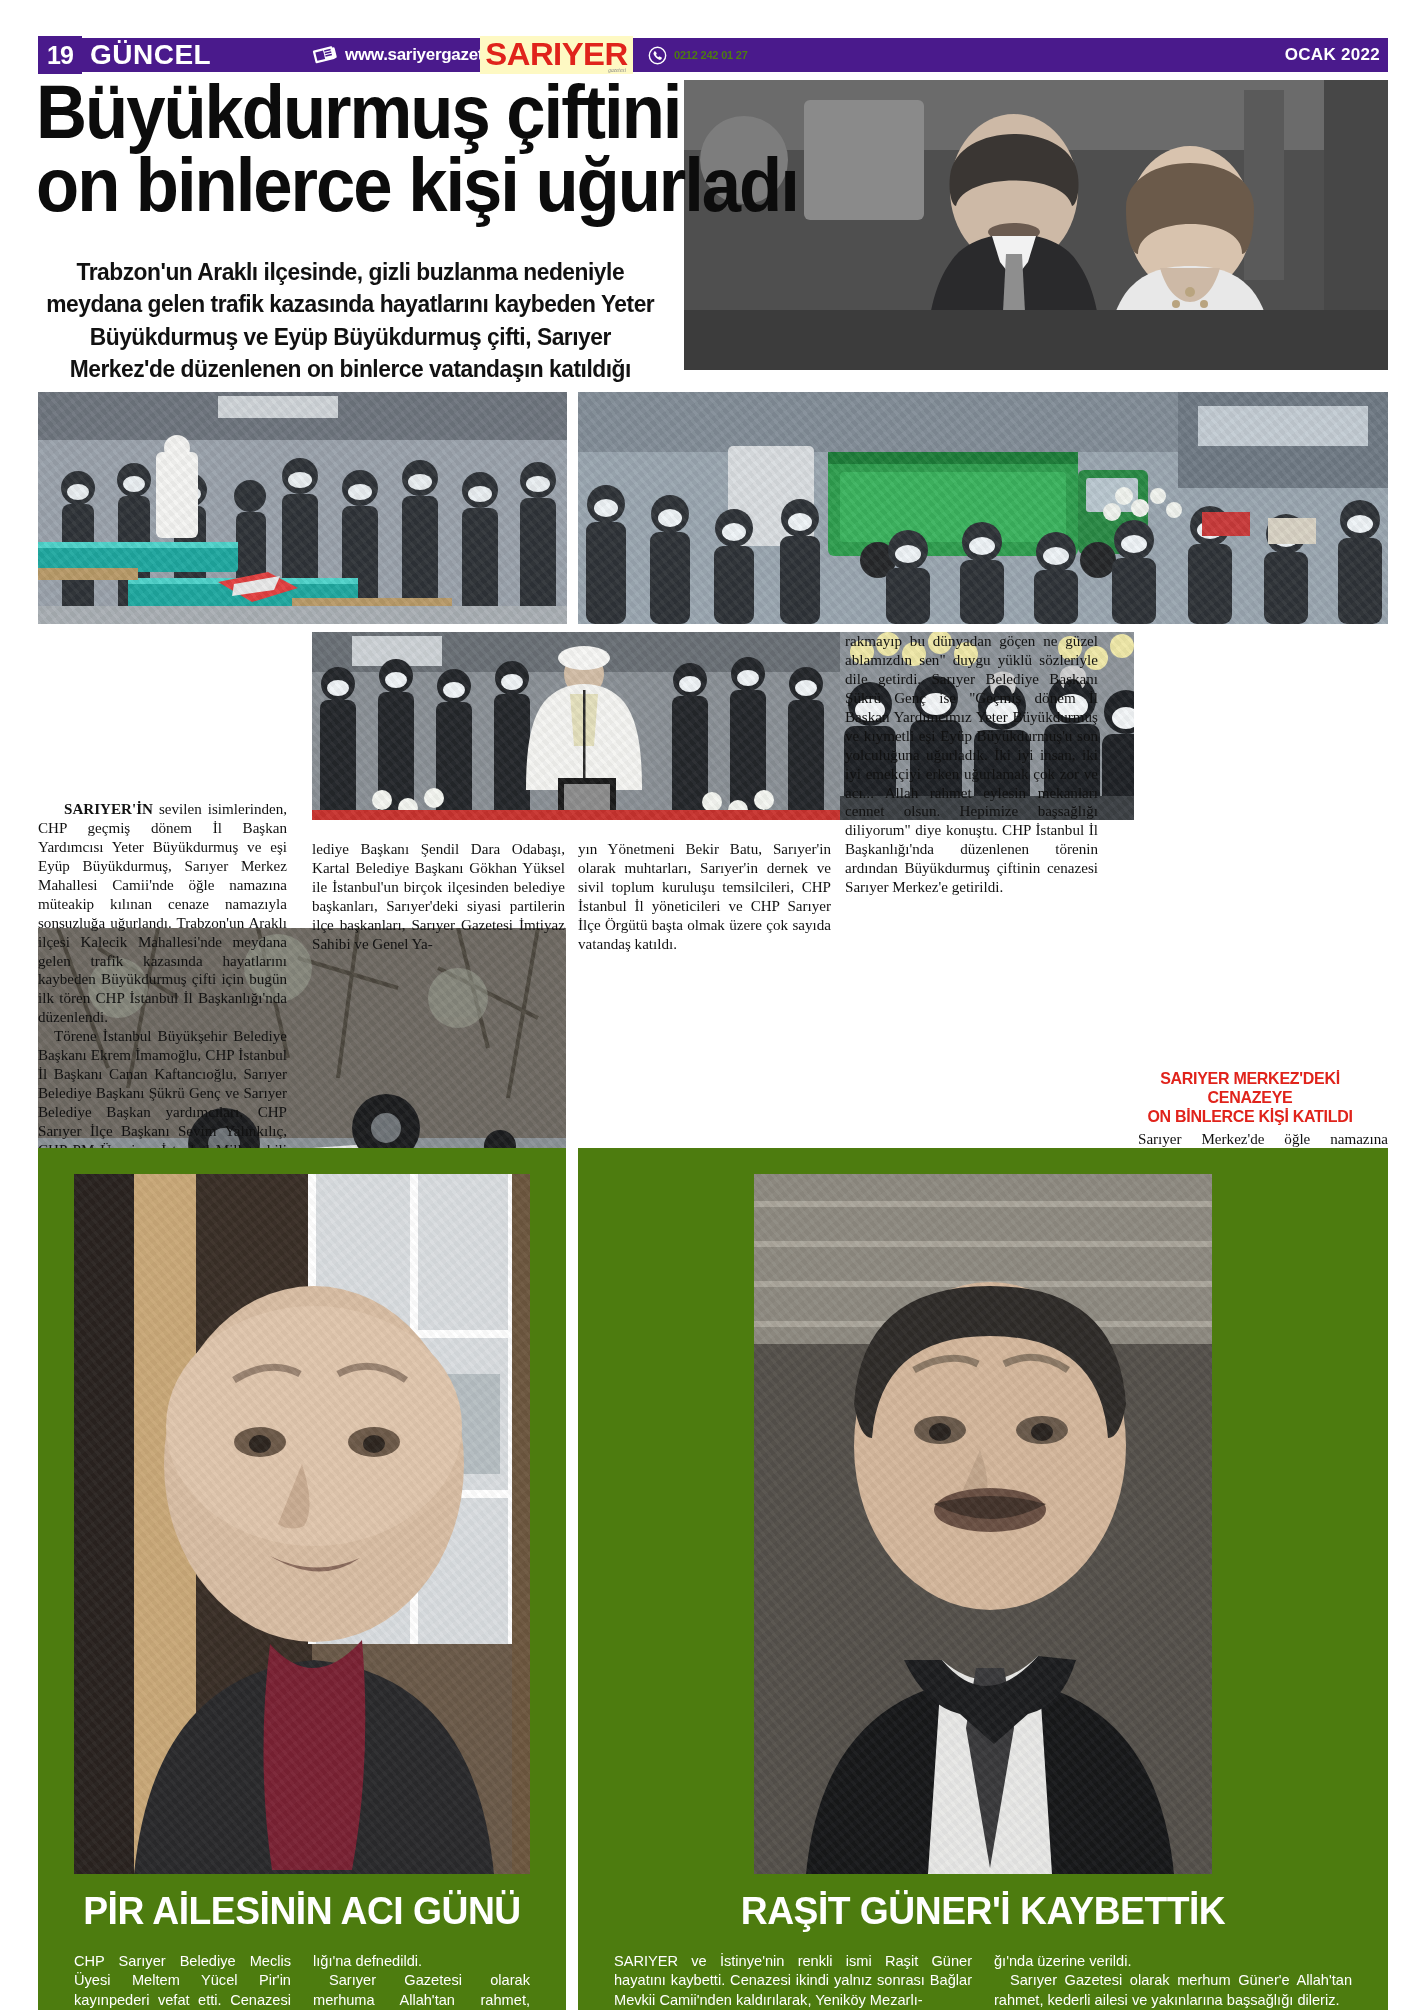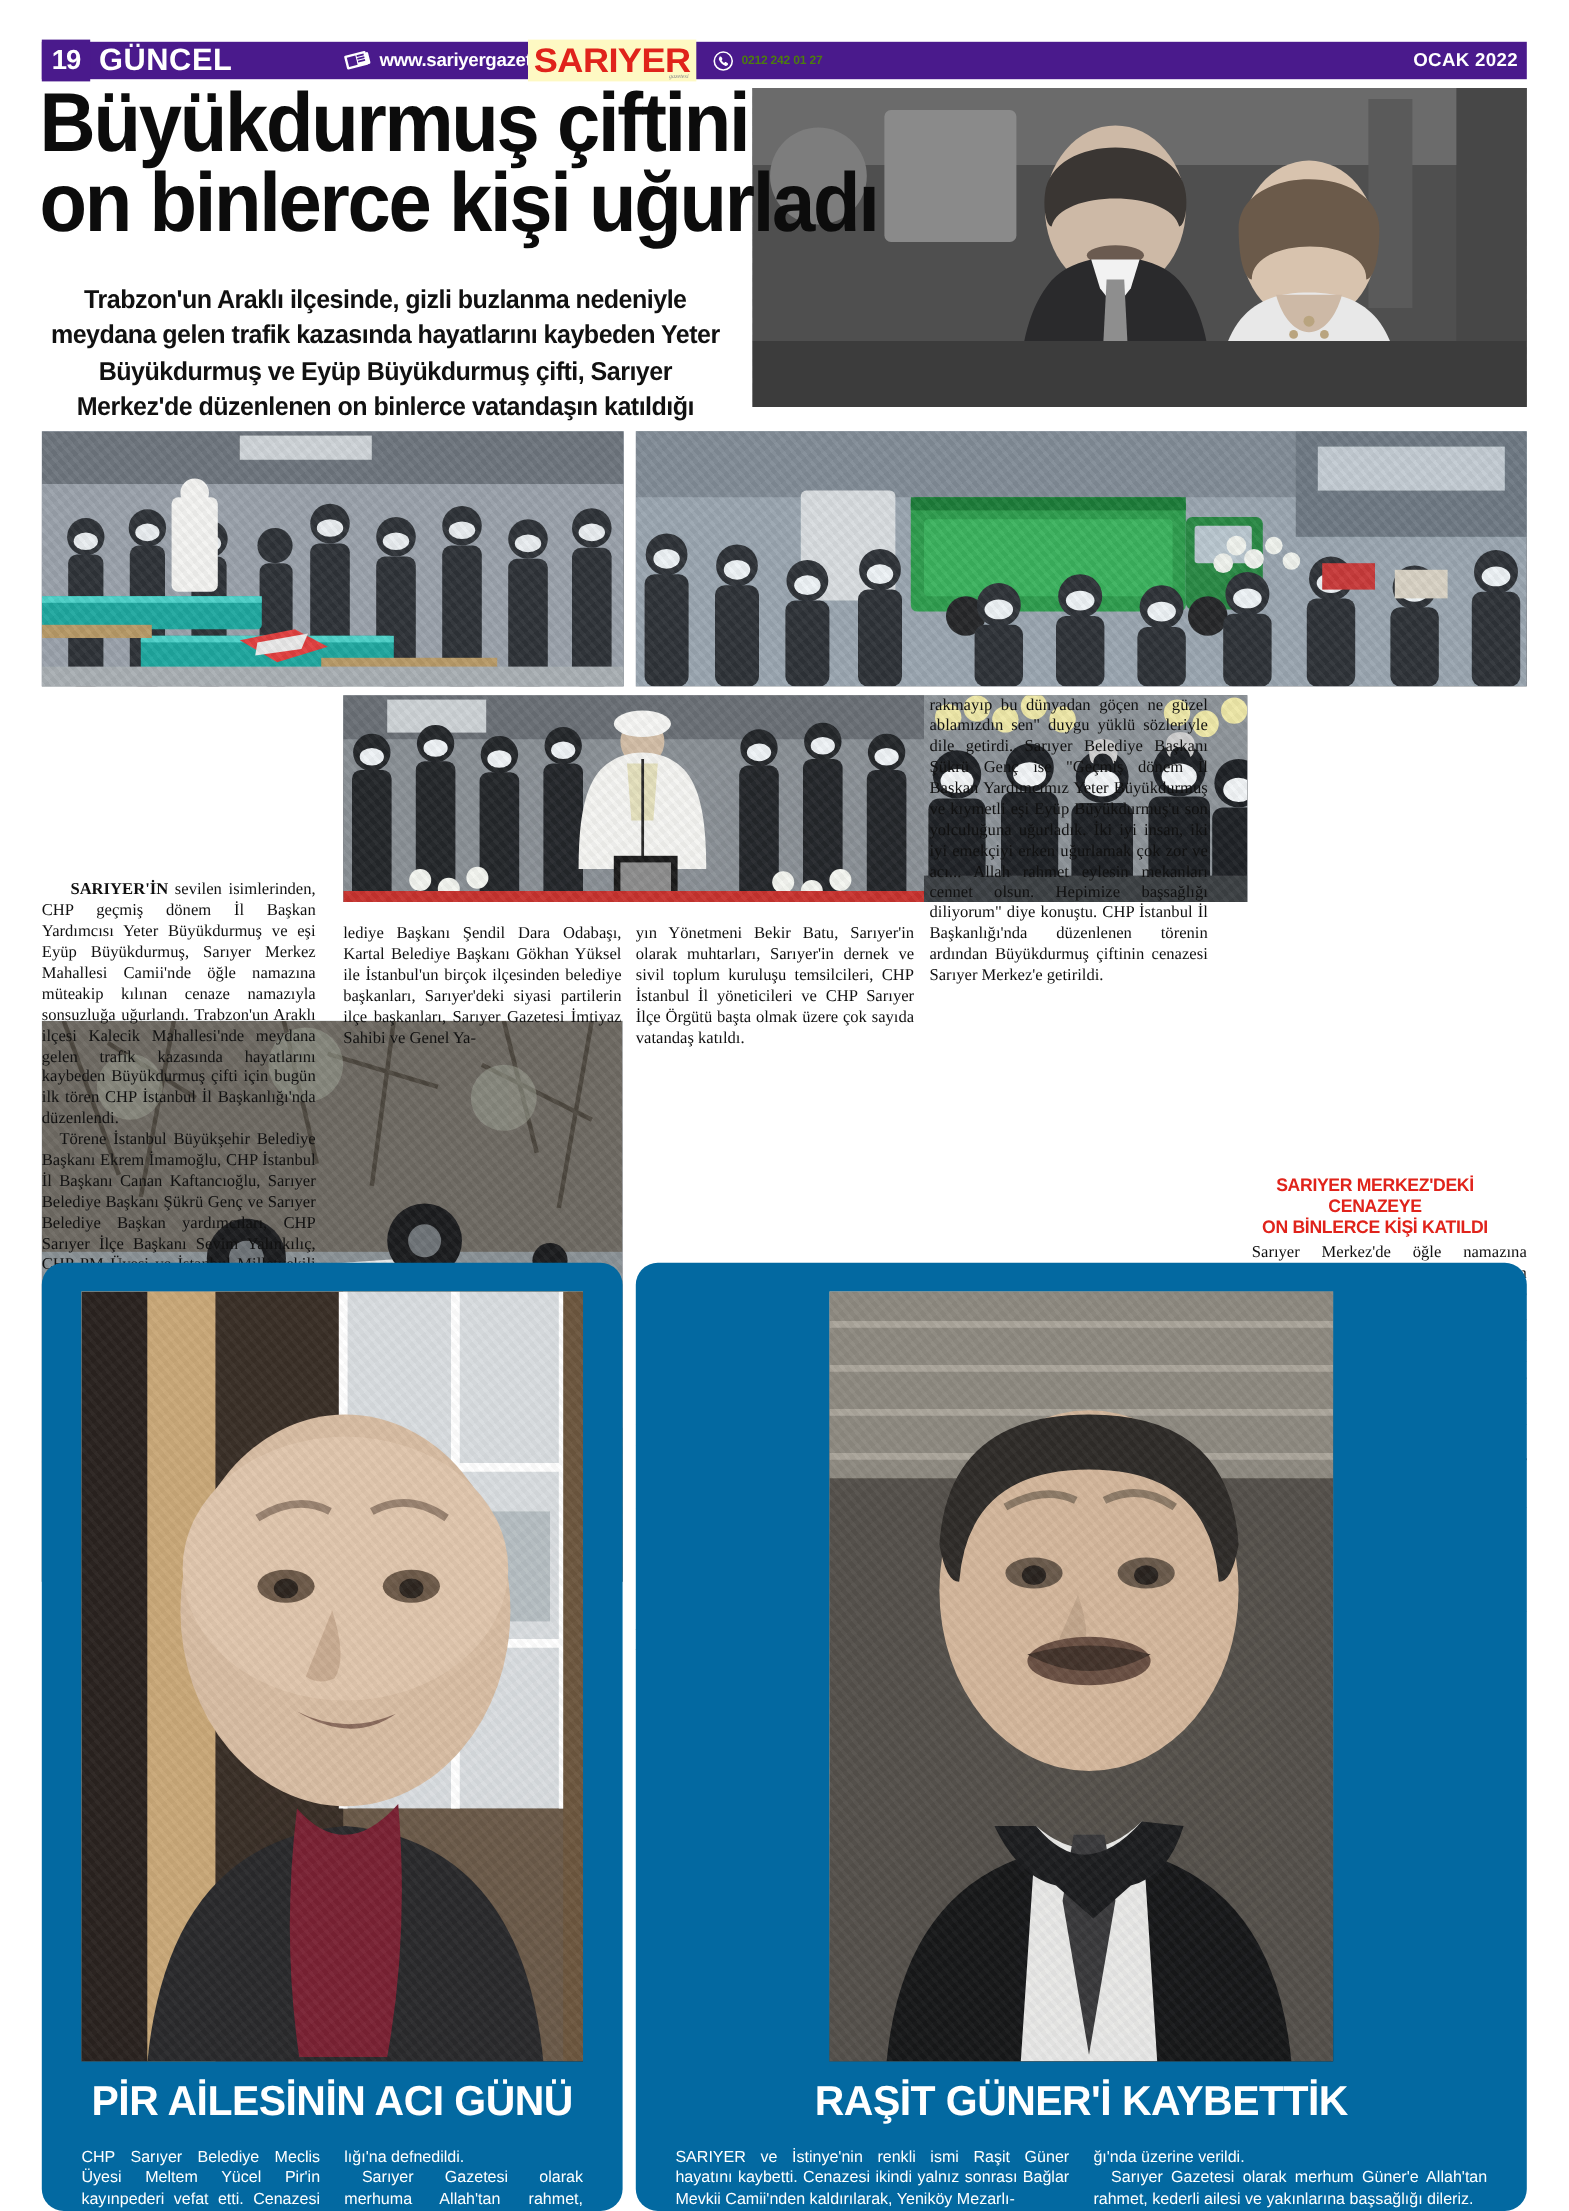--- a/index.html
+++ b/index.html
@@ -90,21 +90,21 @@
     margin:9px 0 4px 0;text-indent:0 !important;transform:scaleX(0.97);}
 
   #col-a{left:38px;top:800px;width:249px;}
   #col-b{left:312px;top:840px;width:253px;}
   #col-c{left:578px;top:840px;width:253px;}
   #col-c2{left:578px;top:1200px;width:253px;}
   #col-r1{left:845px;top:632px;width:253px;}
   #col-r2{left:1112px;top:632px;width:276px;}
 
   
-  .obitbox{position:absolute;background:#0369a1;overflow:hidden;border-radius:20px;}
+  .obitbox{position:absolute;background:#4d7c0f;overflow:hidden;}
   #obit-left{left:38px;top:1148px;width:528px;height:862px;}
   #obit-right{left:578px;top:1148px;width:810px;height:862px;}
   .obit-photo{position:absolute;overflow:hidden;}
   #obit-left .obit-photo{left:36px;top:26px;width:456px;height:700px;
     background:linear-gradient(168deg,#cdbcab 0%,#7e6b57 30%,#b9a793 55%,#5d4d3e 85%,#2e2622 100%);}
   #obit-right .obit-photo{left:176px;top:26px;width:458px;height:700px;
     background:linear-gradient(168deg,#c9c2b8 0%,#6e6a63 30%,#a9a49b 55%,#4a4742 85%,#262423 100%);}
   .obit-title{position:absolute;left:0;right:0;color:#ffffff;text-align:center;
     font-family:"Liberation Sans",sans-serif;font-weight:bold;font-size:38px;
     letter-spacing:-0.5px;transform:scaleX(0.98);}

